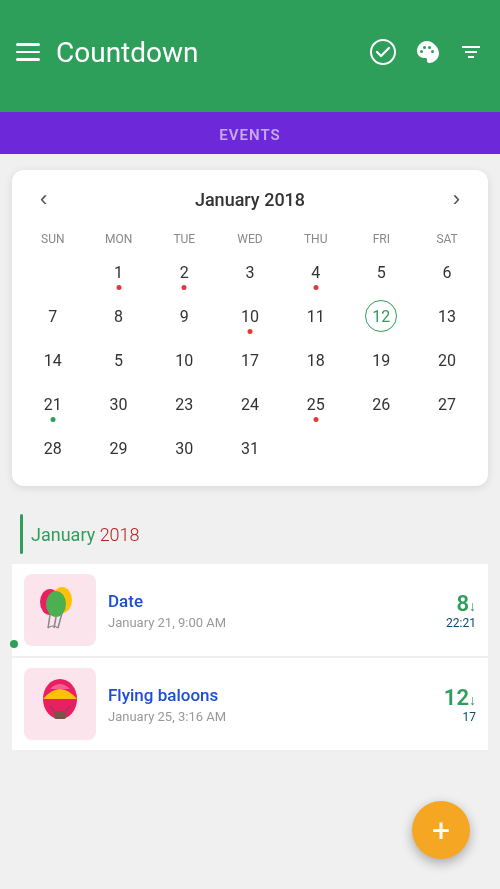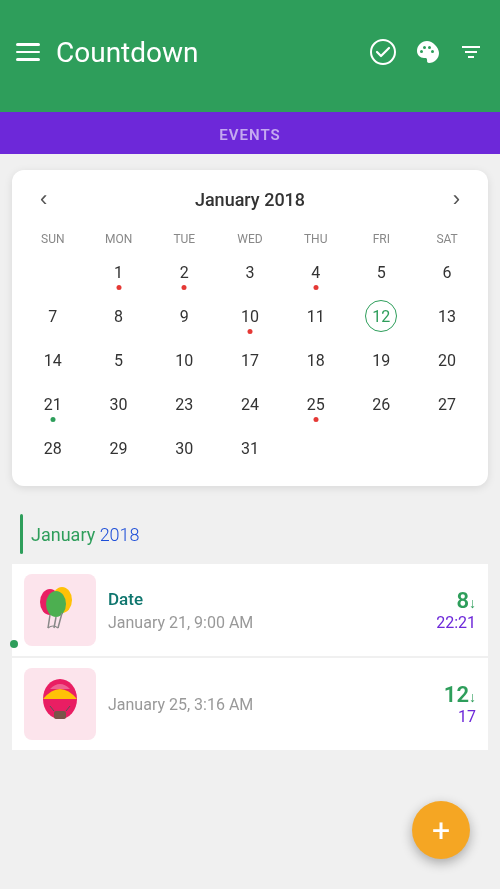--- a/index.html
+++ b/index.html
@@ -180,21 +180,21 @@
       height: 40px;
       background: #2e9e5b;
       border-radius: 2px;
       margin-left: 4px;
     }
     .month-label-text {
       font-size: 18px;
       color: #2e9e5b;
     }
     .month-label-year {
-      color: #1d4ed8;
+      color: #b91c1c;
       font-weight: 300;
     }
 
     
     .event-item {
       display: flex;
       align-items: center;
       background: white;
       margin-bottom: 2px;
       padding: 10px 12px;
@@ -211,39 +211,39 @@
       align-items: center;
       justify-content: center;
       font-size: 36px;
     }
     .event-info {
       flex: 1;
     }
     .event-name {
       font-size: 17px;
       font-weight: 500;
-      color: #0f766e;
+      color: #1d4ed8;
       margin-bottom: 4px;
     }
     .event-date {
-      font-size: 16px;
+      font-size: 13px;
       color: #999;
     }
     .event-count {
       text-align: right;
       min-width: 60px;
     }
     .event-days {
       font-size: 22px;
       font-weight: 600;
       color: #2e9e5b;
     }
     .event-time {
-      font-size: 16px;
-      color: #6d28d9;
+      font-size: 12px;
+      color: #0c4a6e;
     }
     .dot-indicator {
       width: 8px;
       height: 8px;
       background: #2e9e5b;
       border-radius: 50%;
       position: absolute;
       left: -2px;
       bottom: 8px;
     }
@@ -507,20 +507,21 @@
       <ellipse cx="30" cy="25" rx="17" ry="20" fill="#e91e63"></ellipse>
       <path d="M13 25 Q30 5 47 25" fill="#ffc107"></path>
       <path d="M13 25 Q20 35 30 37 Q40 35 47 25" fill="#e91e63"></path>
       <path d="M20 15 Q30 5 40 15" fill="#fff" opacity="0.3"></path>
       <rect x="24" y="37" width="12" height="8" rx="2" fill="#795548"></rect>
       <line x1="24" y1="37" x2="20" y2="32" stroke="#555" stroke-width="1"></line>
       <line x1="36" y1="37" x2="40" y2="32" stroke="#555" stroke-width="1"></line>
     </svg>
         </div>
         <div class="event-info">
+          <div class="event-name">Flying baloons</div>
           <div class="event-date">January 25, 3:16 AM</div>
         </div>
         <div class="event-count">
           <div class="event-days">12<span class="arrow-down">↓</span></div>
           <div class="event-time">17</div>
         </div>
       </div>
     </div>
 </div>
 

